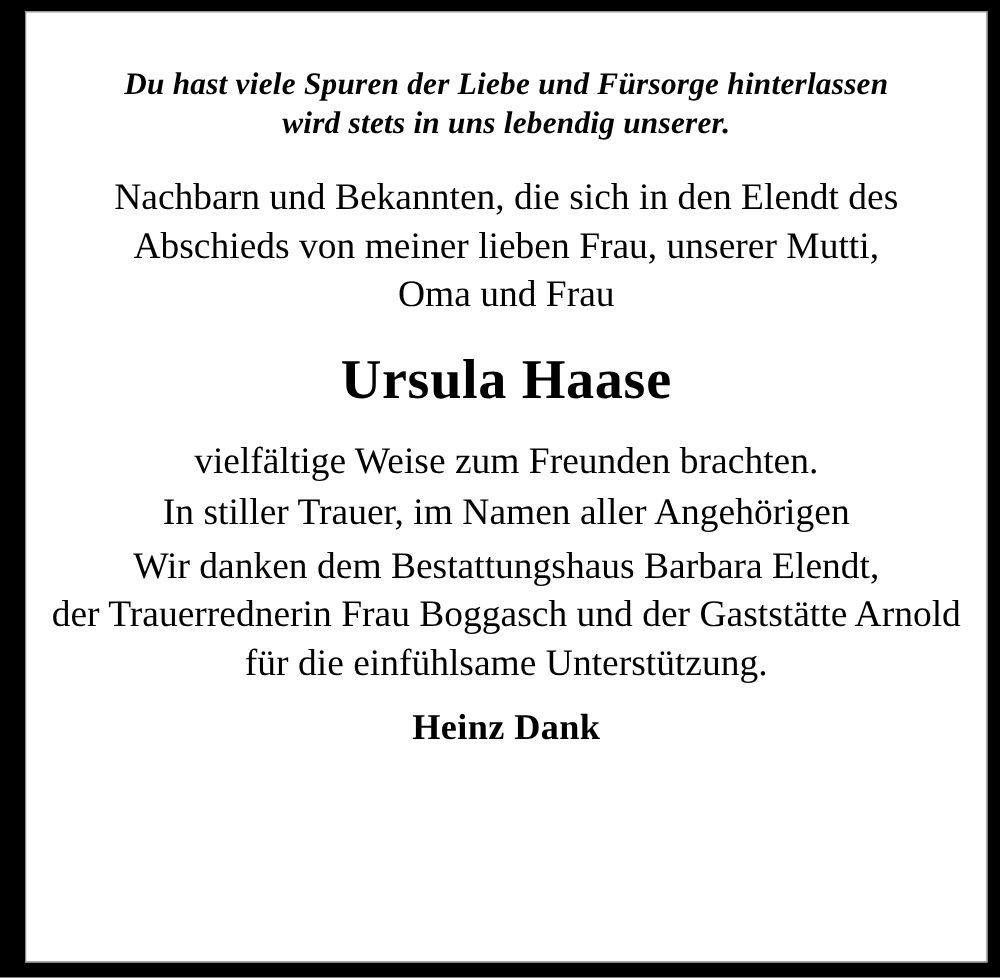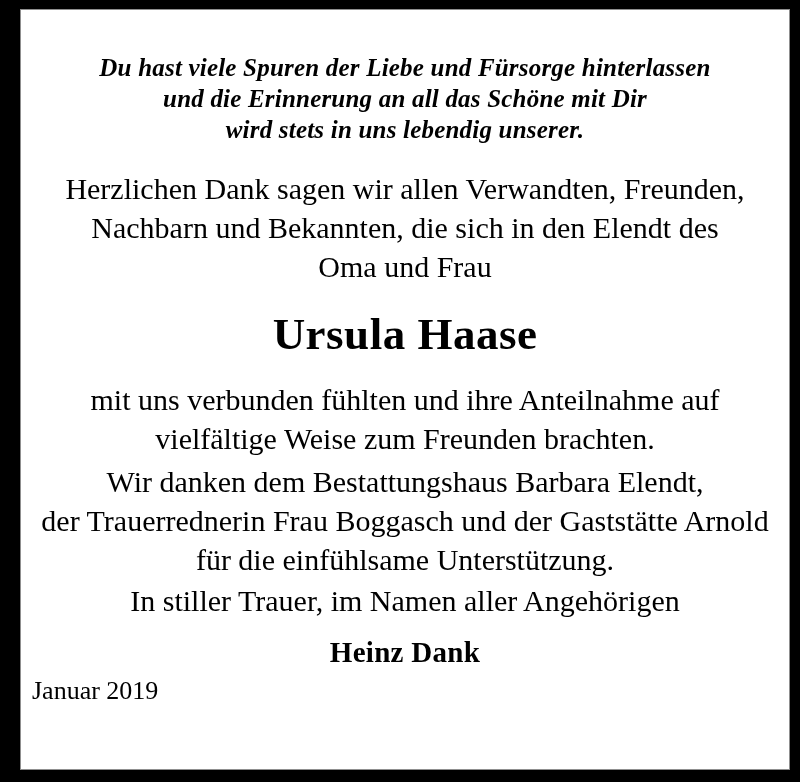--- a/index.html
+++ b/index.html
@@ -65,42 +65,39 @@
     margin-top: 2px;
   }
 </style>
 </head>
 <body>
 
 <div class="page">
 
   <div class="epigraph">
     <div>Du hast viele Spuren der Liebe und Fürsorge hinterlassen</div>
-    <div>und die Erinnerung an all das Schöne mit Dir</div>
     <div>wird stets in uns lebendig unserer.</div>
   </div>
 
   <div class="body-par par-acknowledgement">
-    <div>Herzlichen Dank sagen wir allen Verwandten, Freunden,</div>
     <div>Nachbarn und Bekannten, die sich in den Elendt des</div>
+    <div>Abschieds von meiner lieben Frau, unserer Mutti,</div>
     <div>Oma und Frau</div>
   </div>
 
   <div class="deceased-name">Ursula Haase</div>
 
   <div class="body-par par-condolence">
-    <div>mit uns verbunden fühlten und ihre Anteilnahme auf</div>
     <div>vielfältige Weise zum Freunden brachten.</div>
   </div>
+
+  <div class="body-par closing-line">In stiller Trauer, im Namen aller Angehörigen</div>
 
   <div class="body-par par-thanks">
     <div>Wir danken dem Bestattungshaus Barbara Elendt,</div>
     <div>der Trauerrednerin Frau Boggasch und der Gaststätte Arnold</div>
     <div>für die einfühlsame Unterstützung.</div>
   </div>
 
-  <div class="body-par closing-line">In stiller Trauer, im Namen aller Angehörigen</div>
-
   <div class="signature">Heinz Dank</div>
 
-  <div class="date-line">Januar 2019</div>
 
 </div>
 
 </body></html>

